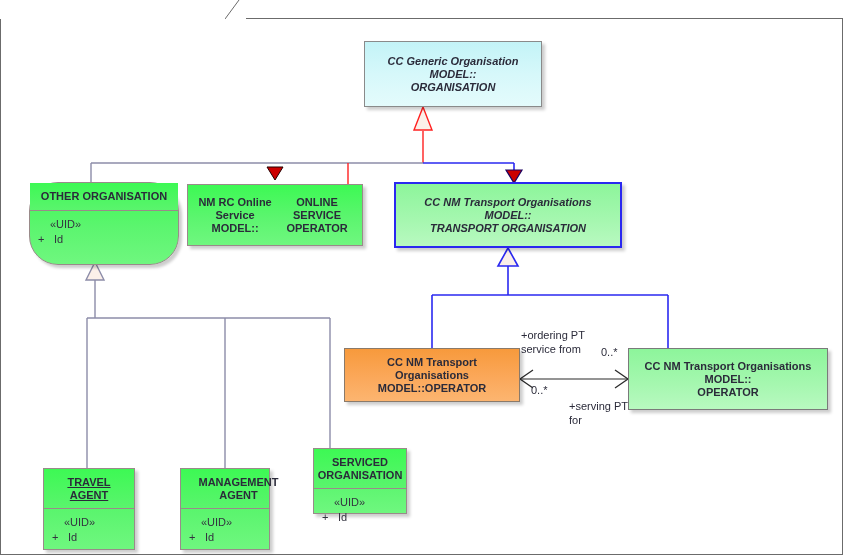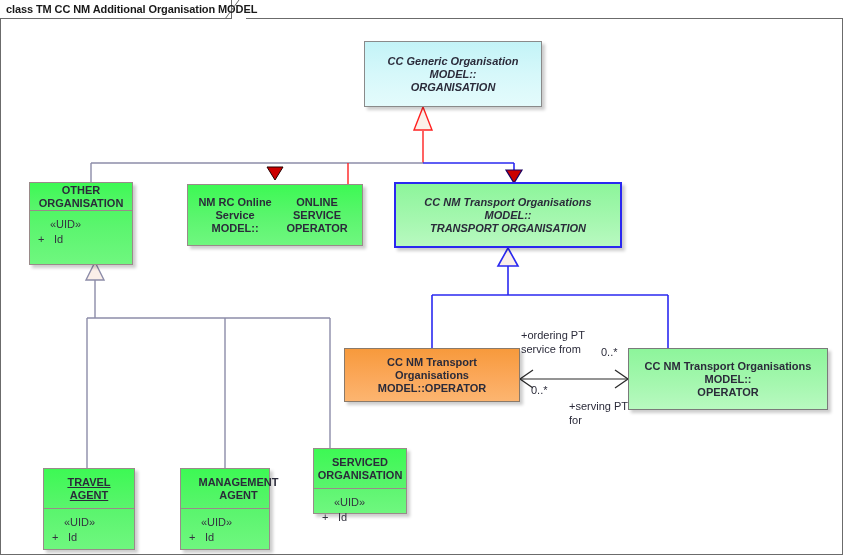--- a/index.html
+++ b/index.html
@@ -161,23 +161,20 @@
     color: #2b2b3a;
     white-space: nowrap;
     line-height: 14px;
   }
 </style>
 </head>
 <body>
 
 <div id="canvas">
 
-  <div id="frame-tab">
-    <span id="frame-tab-label">class TM CC NM Additional Organisation MODEL</span>
-  </div>
   <svg id="frame-tab-slant" viewBox="0 0 22 19">
     <line x1="0" y1="19" x2="14" y2="0" stroke="#6b6b6b" stroke-width="1"></line>
   </svg>
   <div id="frame-top-right"></div>
   <div id="frame-body"></div>
 
   <svg id="links" viewBox="0 0 844 556">
     <defs></defs>
 
     <g>
@@ -244,21 +241,21 @@
     </g>
   </svg>
 
   <div class="node cyan" style="left:334px; top:41px; width:178px; height:66px;">
     <div class="title t-italic" style="height:100%; flex-direction:column; border-bottom:none;">
       <span>CC Generic Organisation MODEL::</span>
       <span>ORGANISATION</span>
     </div>
   </div>
 
-  <div class="node green" style="left:29px; top:182px; width:104px; height:83px;">
+  <div class="node green" style="left:29px; top:182px; width:150px; height:83px;border-radius:29px;">
     <div class="title t-bold" style="height:28px;">OTHER ORGANISATION</div>
     <div class="compartment">
       <span class="attr-row attrtext" style="padding-left:12px;">«UID»</span>
       <span class="attr-row attrtext">
         <span class="attr-vis">+</span><span>Id</span>
       </span>
     </div>
   </div>
 
   <div class="node green-plain" style="left:187px; top:184px; width:176px; height:62px;">

